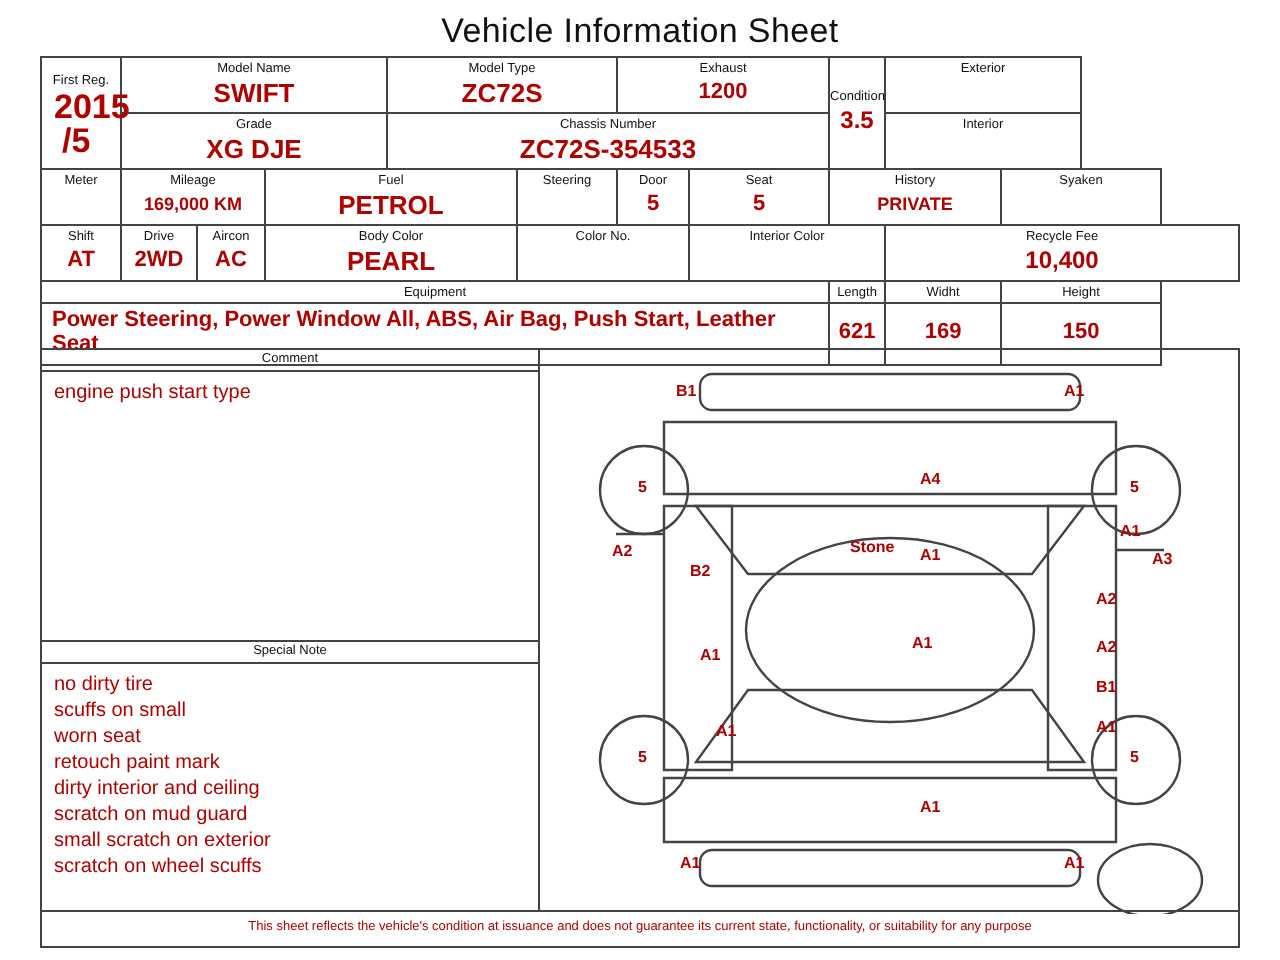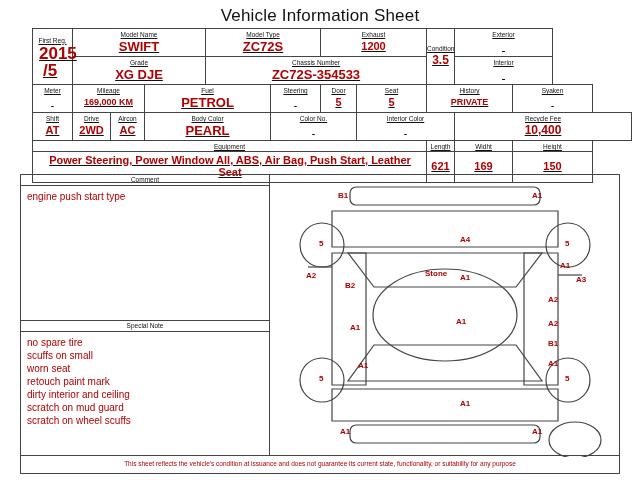--- a/index.html
+++ b/index.html
@@ -15,23 +15,22 @@
     text-align:center;
     font-size:17px;
     font-weight:normal;
     color:#111;
     padding-top:6px;
     letter-spacing:.2px;
   }
   table{border-collapse:collapse;}
   .grid{
     position:absolute;
-    left:32px; top:28px; width:600px;
+    left:20px; top:28px; width:600px;
     table-layout:fixed;
-    text-decoration:underline;
   }
   .grid td{
     border:1px solid #444;
     padding:0;
     vertical-align:middle;
     text-align:center;
   }
   .lbl{
     font-size:6.5px;
     color:#111;
@@ -47,21 +46,21 @@
   .v-md{font-size:11px;}
   .v-lg{font-size:13px;text-align:center;}
   .v-xl{font-size:12px;}
   .cell{padding:1px 2px 3px 2px;}
   .firstreg{
     color:#b00000;font-weight:bold;font-size:17px;line-height:17px;text-align:left;padding-left:6px;
   }
   .firstreg .y{display:block;}
   .firstreg .m{display:block;padding-left:4px;}
   .equip{
-    text-align:center;
+    text-align:left;
     color:#b00000;
     font-weight:bold;
     font-size:11px;
     padding:2px 4px 4px 5px;
   }
   
   .lower{position:absolute;left:20px;top:174px;width:600px;height:282px;}
   .leftpanel{
     position:absolute;left:0;top:0;width:250px;height:282px;
     border:1px solid #444;box-sizing:border-box;
@@ -260,26 +259,27 @@
   <div class="lower">
 
     <div class="leftpanel">
       <div class="comment-box">
         <div class="panel-head">Comment</div>
         <div class="panel-body">engine push start type</div>
       </div>
       <div class="note-box">
         <div class="panel-head">Special Note</div>
         <div class="panel-body">
-          <div>no spare tire</div>
+          <div>no dirty tire</div>
           <div>scuffs on small</div>
           <div>worn seat</div>
           <div>retouch paint mark</div>
           <div>dirty interior and ceiling</div>
           <div>scratch on mud guard</div>
+          <div>small scratch on exterior</div>
           <div>scratch on wheel scuffs</div>
         </div>
       </div>
     </div>
 
     <div class="rightpanel">
       <div class="diag">
         <svg width="350" height="282" viewBox="0 0 350 282">
           <g fill="none" stroke="#444" stroke-width="1.2">
 

